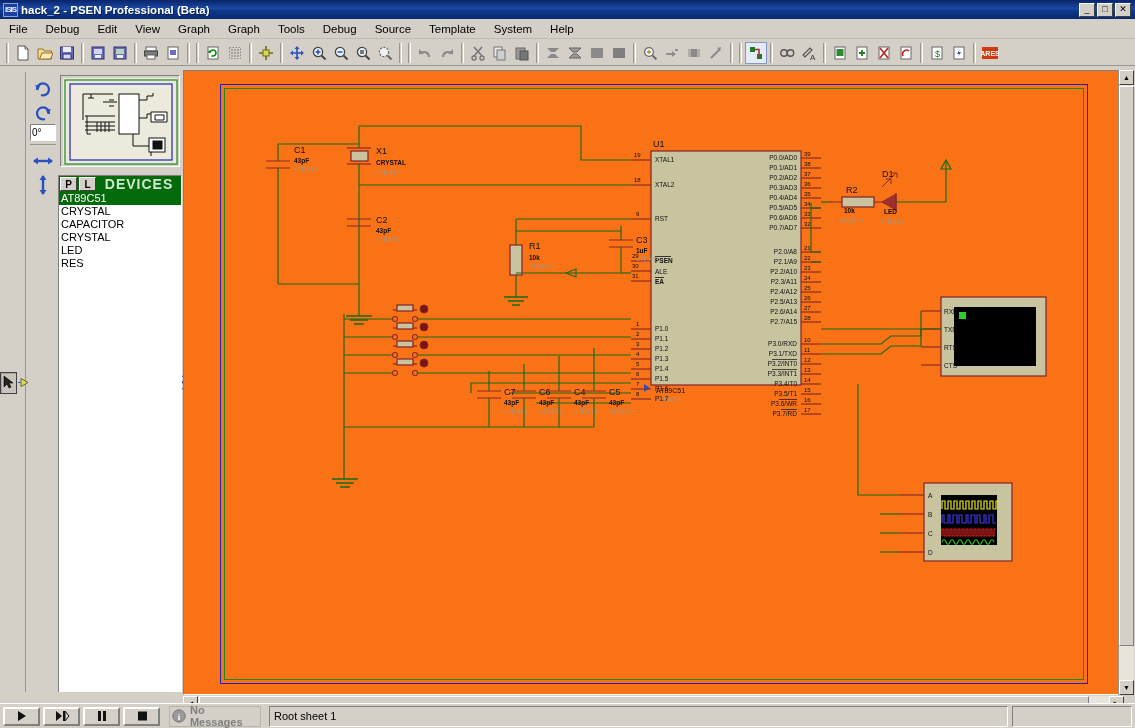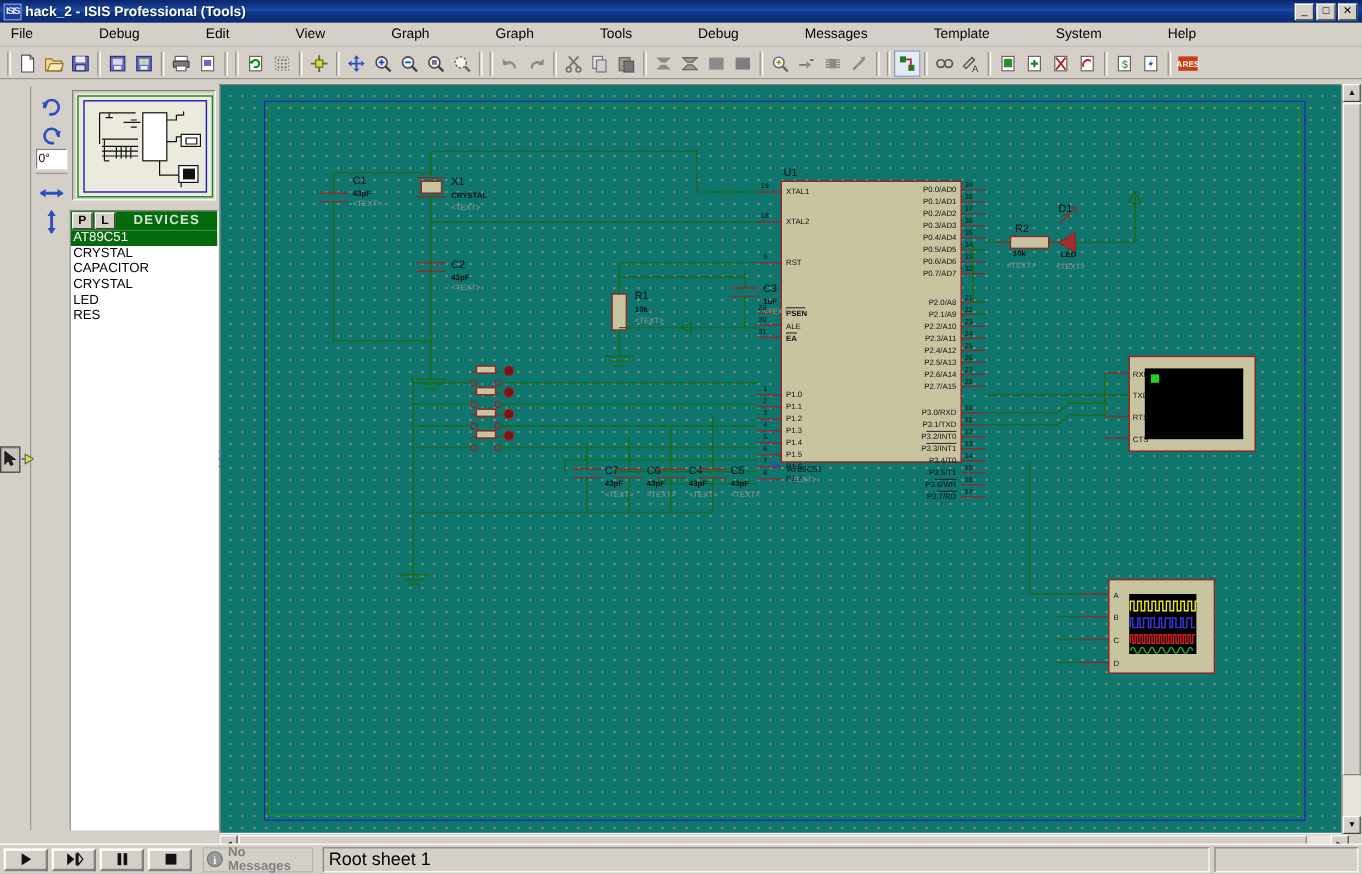--- a/index.html
+++ b/index.html
@@ -35,21 +35,20 @@
     border-right: 1px solid #404040; border-bottom: 1px solid #404040;
     font-size: 9px; line-height: 11px; text-align: center; color: #000;
     font-family: "Liberation Sans", sans-serif;
   }
 
   
   #menubar {
     position: absolute; left: 0; top: 19px; width: 1135px; height: 20px;
     background: #d4d0c8; display: flex; align-items: center;
     border-bottom: 1px solid #c0bcb4;
-    gap: 37px;
   }
   #menubar .mi {
     font-size: 11.5px; color: #000; padding: 2px 9px; cursor: default; white-space: nowrap;
   }
 
   
   #toolbar {
     position: absolute; left: 0; top: 40px; width: 1135px; height: 26px;
     background: #d4d0c8; display: flex; align-items: center; padding-left: 3px;
     border-bottom: 1px solid #9a968e;
@@ -102,33 +101,33 @@
   }
   #devhdr { display: flex; height: 16px; background: #046a0b; align-items: stretch; }
   .plbtn {
     width: 17px; background: #d4d0c8; color: #000; font-size: 10px; font-weight: bold;
     display: flex; align-items: center; justify-content: center;
     border-top: 1px solid #fff; border-left: 1px solid #fff;
     border-right: 1px solid #404040; border-bottom: 1px solid #404040;
     margin: 1px 1px 1px 1px;
   }
   #devtitle {
-    flex: 1; color: #cfe8cf; font-size: 11px; font-weight: bold;
+    flex: 1; color: #cfe8cf; font-size: 14px; font-weight: bold;
     text-align: center; letter-spacing: 1px; line-height: 16px;
     font-family: "Liberation Sans", sans-serif;
   }
   #devlist { padding: 0; }
   .devitem { font-size: 11px; line-height: 13px; padding-left: 2px; color: #000;
              font-family: "Liberation Sans", sans-serif; }
   .devitem.sel { background: #046a0b; color: #fff; }
 
   
   #canvaswrap {
     position: absolute; left: 183px; top: 70px; width: 941px; height: 625px;
-    background: #0f766e;
+    background: #f97316;
     border-top: 1px solid #808080; border-left: 1px solid #808080;
     border-right: 1px solid #fff; border-bottom: 1px solid #fff;
     overflow: hidden;
   }
   #grid {
     position: absolute; inset: 0;
     background-image: radial-gradient(#8f8f82 0.6px, transparent 0.7px);
     background-size: 10px 10px; background-position: 3px 4px;
   }
   #sheetborder {
@@ -173,54 +172,54 @@
     width: 92px; height: 21px; margin-left: 6px; display: flex; align-items: center;
     border: 1px solid #b8b4ac; padding-left: 2px;
   }
   #msgtext { font-size: 11px; color: #808080; margin-left: 4px; font-weight: bold; }
   #sheetbox {
     margin-left: 8px; flex: 1; height: 21px;
     border-top: 1px solid #808080; border-left: 1px solid #808080;
     border-right: 1px solid #fff; border-bottom: 1px solid #fff;
     background: #d4d0c8; display: flex; align-items: center; padding-left: 4px;
   }
-  #sheettext { font-size: 15px; color: #000; }
+  #sheettext { font-size: 11px; color: #000; }
   #coordbox {
     width: 120px; height: 21px; margin-left: 4px;
     border-top: 1px solid #808080; border-left: 1px solid #808080;
     border-right: 1px solid #fff; border-bottom: 1px solid #fff;
     background: #d4d0c8;
   }
   #leftgap { position:absolute; left:0; top:692px; width:183px; height:11px; background:#d4d0c8; }
 </style>
 </head>
 <body>
 
 <div id="app">
 
   <div id="titlebar">
     <div class="ico">ISIS</div>
-    <div class="ttl">hack_2 - ISIS Professional (Tools)</div>
+    <div class="ttl">hack_2 - PSEN Professional (Beta)</div>
     <div id="winbtns">
       <div class="wb">_</div>
       <div class="wb">□</div>
       <div class="wb">✕</div>
     </div>
   </div>
 
   <div id="menubar">
     <div class="mi">File</div>
     <div class="mi">Debug</div>
     <div class="mi">Edit</div>
     <div class="mi">View</div>
     <div class="mi">Graph</div>
     <div class="mi">Graph</div>
     <div class="mi">Tools</div>
     <div class="mi">Debug</div>
-    <div class="mi">Messages</div>
+    <div class="mi">Source</div>
     <div class="mi">Template</div>
     <div class="mi">System</div>
     <div class="mi">Help</div>
   </div>
 
   <div id="toolbar">
     <div class="sep"></div>
 
     <div class="tb">
       <svg width="16" height="16">

